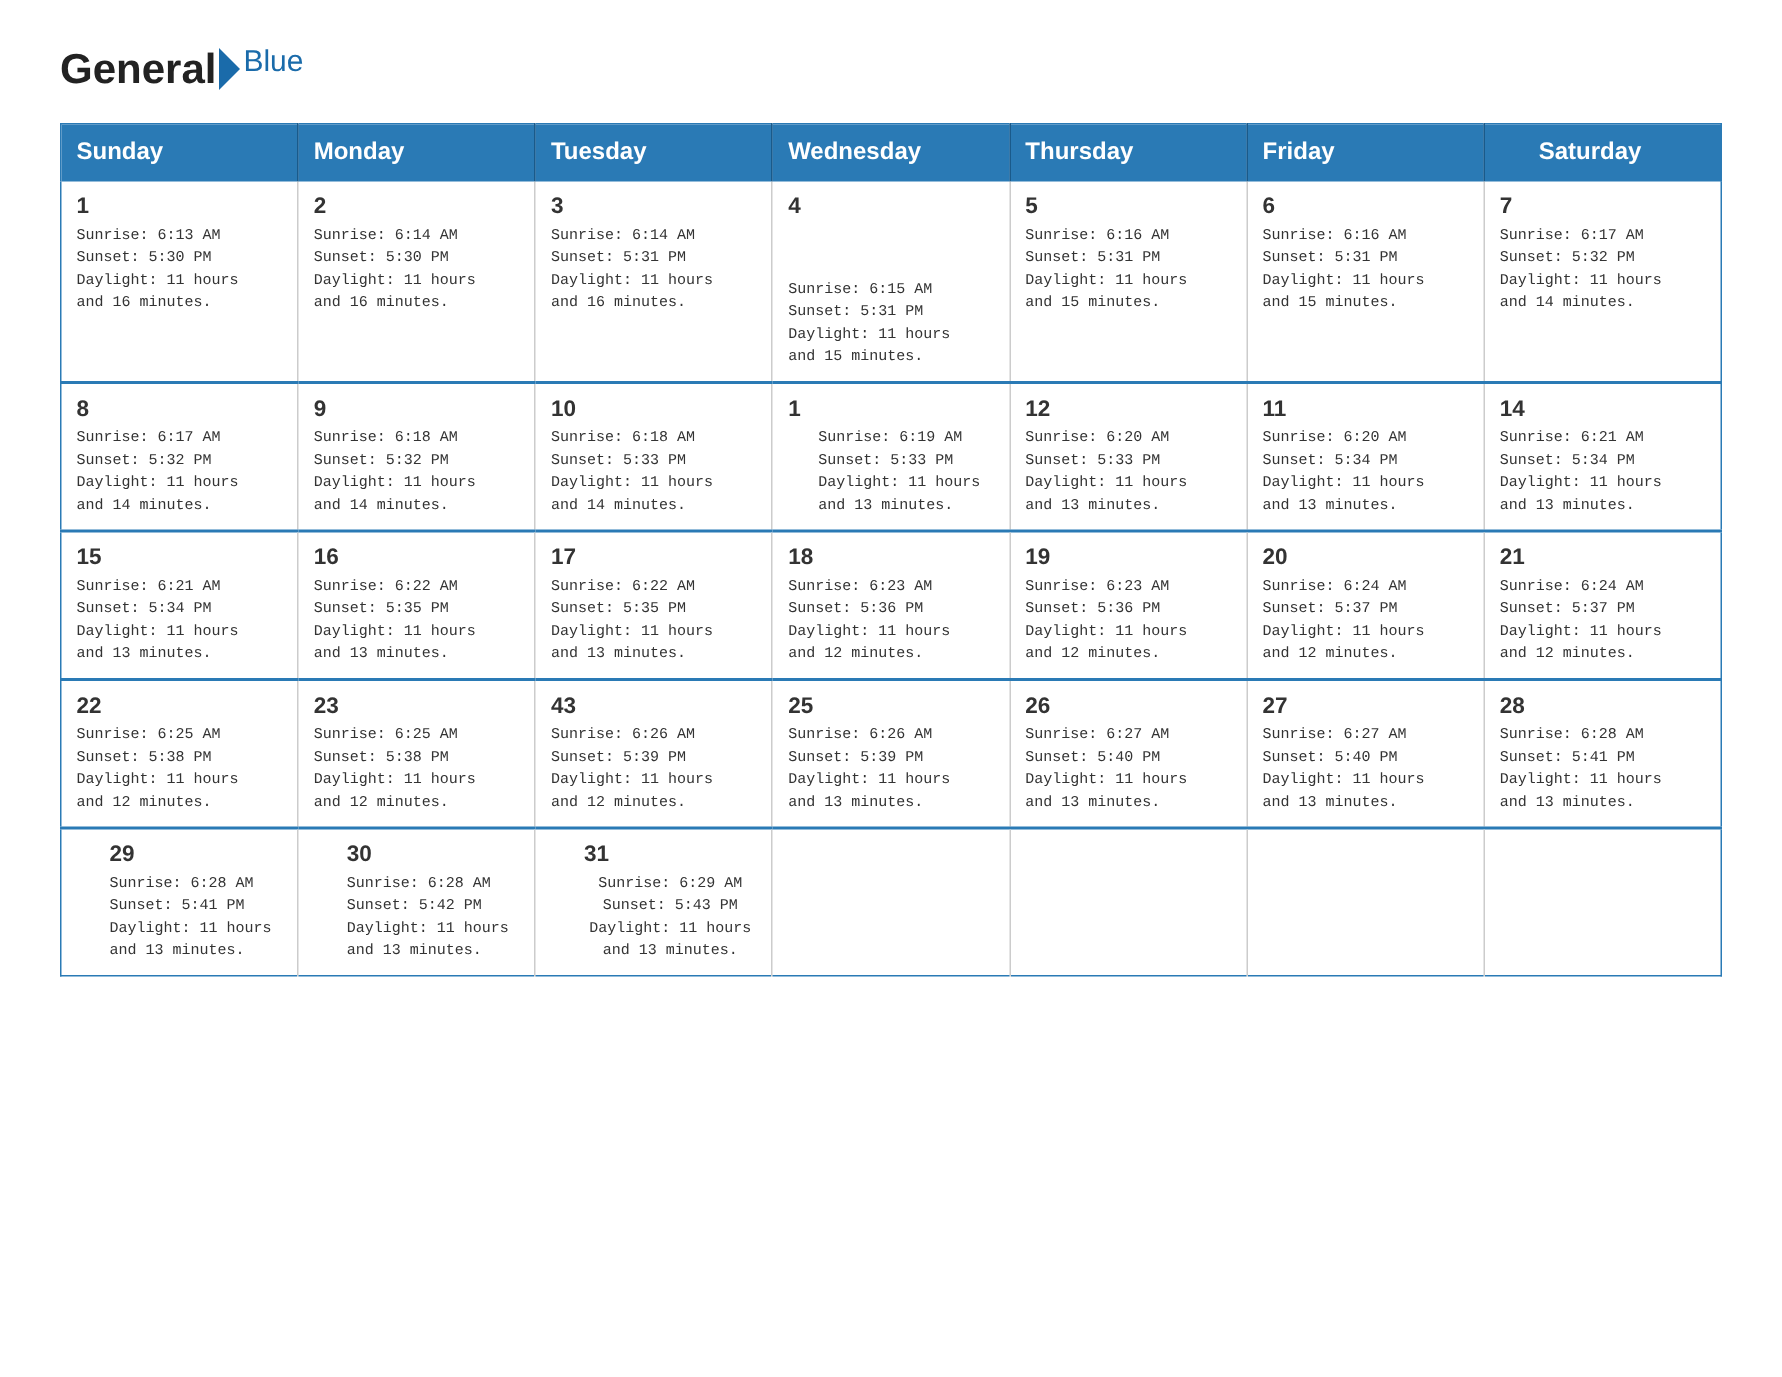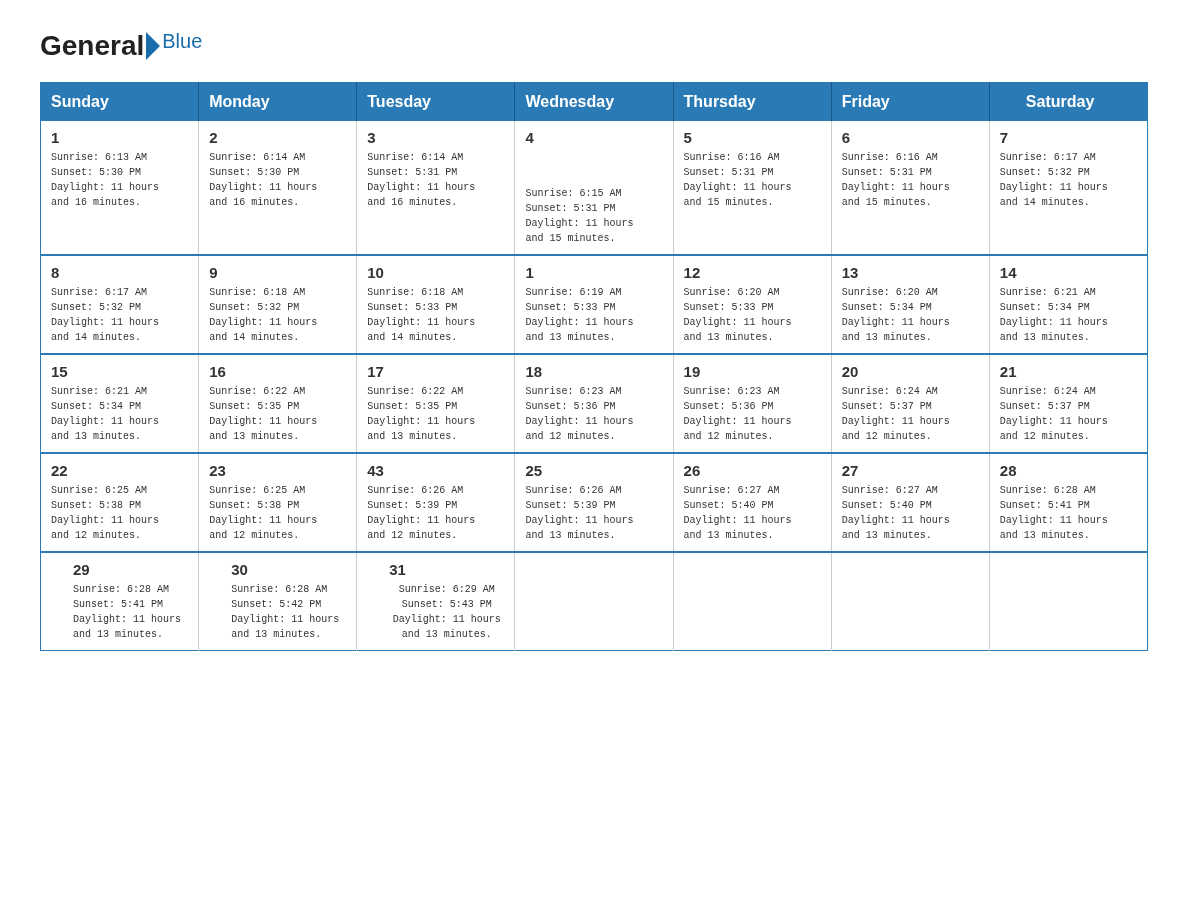--- a/index.html
+++ b/index.html
@@ -204,34 +204,34 @@
         </td>
         <td>
           <span class="day-num">10</span>
           <div class="day-info" style="white-space: pre-line;">Sunrise: 6:18 AM
 Sunset: 5:33 PM
 Daylight: 11 hours
 and 14 minutes.</div>
         </td>
         <td>
           <span class="day-num">1</span>
-          <div class="day-info" style="white-space: pre-line;">Sunrise: 6:19 AM
+          <div class="day-info" style="white-space: pre-line; margin-left: 20px;">Sunrise: 6:19 AM
 Sunset: 5:33 PM
 Daylight: 11 hours
 and 13 minutes.</div>
         </td>
         <td>
           <span class="day-num">12</span>
           <div class="day-info" style="white-space: pre-line;">Sunrise: 6:20 AM
 Sunset: 5:33 PM
 Daylight: 11 hours
 and 13 minutes.</div>
         </td>
         <td>
-          <span class="day-num">13</span>
+          <span class="day-num">11</span>
           <div class="day-info" style="white-space: pre-line;">Sunrise: 6:20 AM
 Sunset: 5:34 PM
 Daylight: 11 hours
 and 13 minutes.</div>
         </td>
         <td>
           <span class="day-num">14</span>
           <div class="day-info" style="white-space: pre-line;">Sunrise: 6:21 AM
 Sunset: 5:34 PM
 Daylight: 11 hours

